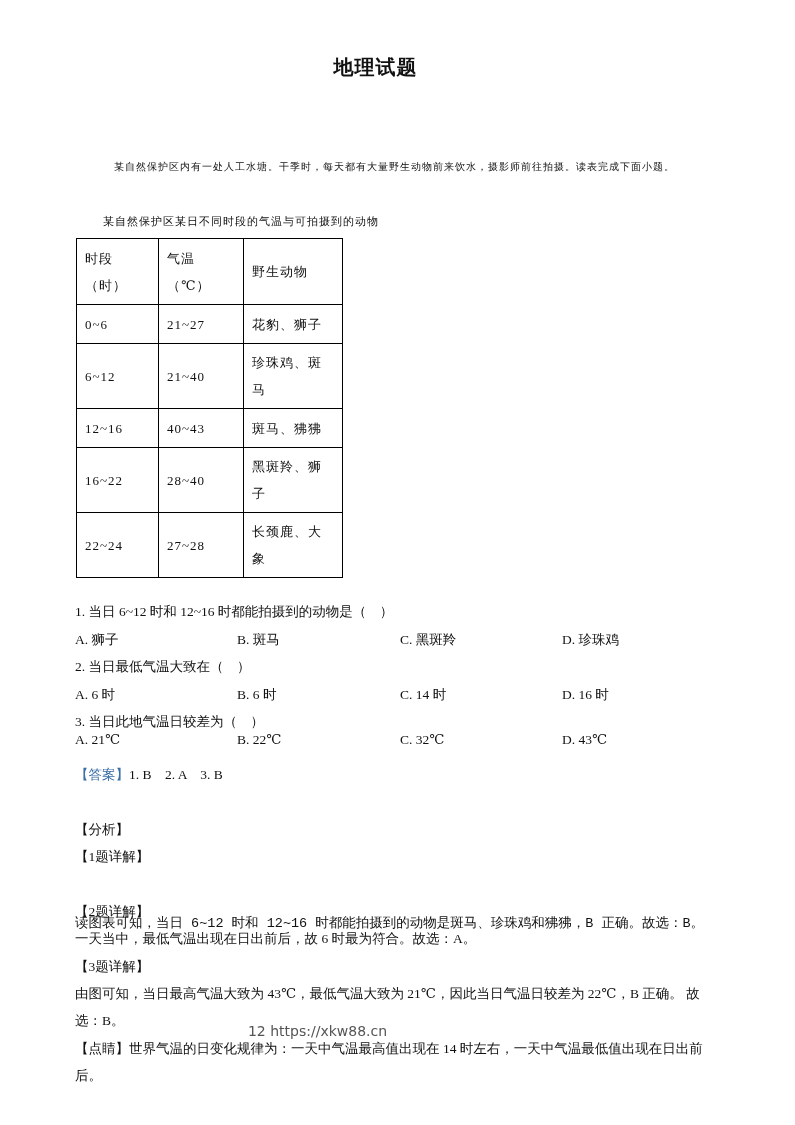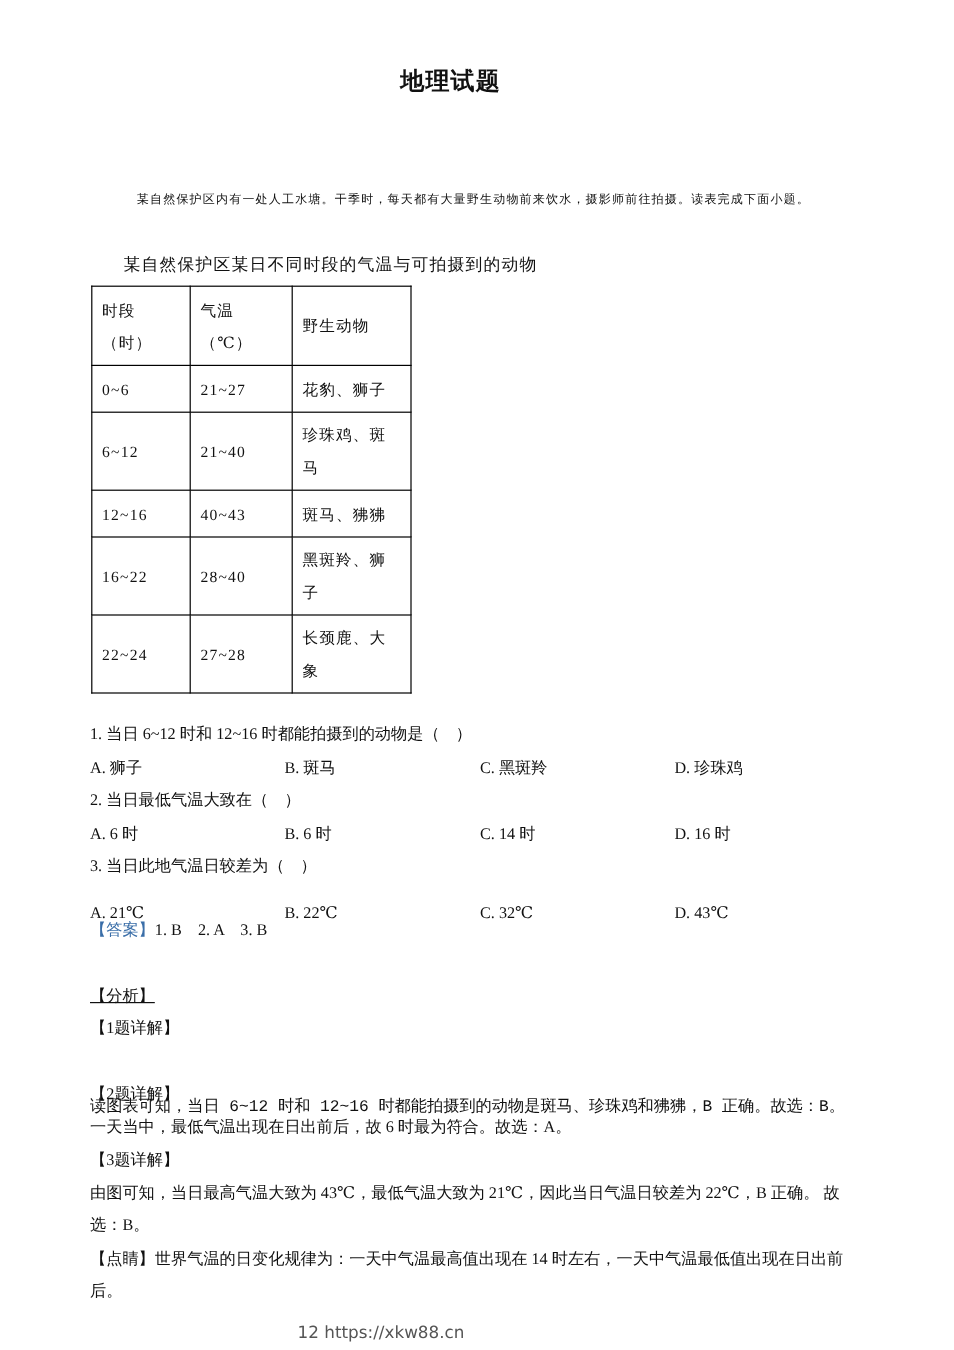--- a/index.html
+++ b/index.html
@@ -17,21 +17,21 @@
       position: absolute; left: 75px; width: 650px; top: 92px;
       font-size: 16px; font-weight: bold; line-height: 32px;
     }
     .intro {
       position: absolute; left: 74px; width: 645px; top: 153px;
       font-size: 10px; line-height: 27px; letter-spacing: 1px; margin-left: 12px;
     }
     .intro p { margin: 0; text-indent: 28px; }
     .table-caption {
       position: absolute; left: 103px; top: 208px;
-      font-size: 14px; letter-spacing: 1px; line-height: 27px;
+      font-size: 11px; letter-spacing: 1px; line-height: 27px;
     }
     table.data {
       position: absolute; left: 76px; top: 238px;
       border-collapse: collapse; font-size: 13px;
     }
     table.data td {
       border: 1.2px solid #000; vertical-align: middle; padding: 0 8px;
       line-height: 27px; letter-spacing: 1px;
     }
     table.data td.c1 { width: 65px; }
@@ -44,21 +44,21 @@
       position: absolute; left: 75px; width: 650px; font-size: 13.5px;
     }
     .q-line { position: absolute; left: 0; white-space: nowrap; }
     .opts { position: absolute; left: 0; width: 650px; height: 20px; }
     .opt { position: absolute; top: 0; white-space: nowrap; }
     .answer-label { color: #3a6ea8; }
     .body-text {
       position: absolute; left: 75px; width: 645px; font-size: 13.5px; line-height: 27px;
     }
     .footer {
-      position: absolute; left: 0; width: 635px; top: 1103px; text-align: center;
+      position: absolute; left: 0; width: 635px; top: 1023px; text-align: center;
       font-family: "DejaVu Sans", "Liberation Sans", sans-serif; font-size: 14px; color: #555555;
     }
   </style>
 </head>
 <body>
 
 <div class="page">
 
   <div class="title">地理试题</div>
 
@@ -125,34 +125,34 @@
     <div class="opts" style="top:28px;">
       <span class="opt" style="left:0;">A. 6 时</span>
       <span class="opt" style="left:162px;">B. 6 时</span>
       <span class="opt" style="left:325px;">C. 14 时</span>
       <span class="opt" style="left:487px;">D. 16 时</span>
     </div>
   </div>
 
   <div class="q-block" style="top:713px;">
     <div class="q-line" style="top:0;">3. 当日此地气温日较差为（　）</div>
-    <div class="opts" style="top:40px;">
+    <div class="opts" style="top:18px;">
       <span class="opt" style="left:0;">A. 21℃</span>
       <span class="opt" style="left:162px;">B. 22℃</span>
       <span class="opt" style="left:325px;">C. 32℃</span>
       <span class="opt" style="left:487px;">D. 43℃</span>
     </div>
   </div>
 
   <div class="body-text" style="top:761px;">
     <span class="answer-label">【答案】</span><span>1. B　2. A　3. B</span>
   </div>
 
 
-  <div class="body-text" style="top:816px;text-decoration:underline;">【分析】</div>
+  <div class="body-text" style="top:816px;">【分析】</div>
 
   <div class="body-text" style="top:843px;">【1题详解】</div>
   <div class="body-text" style="top:910px;font-family:Liberation Mono, monospace;">读图表可知，当日 6~12 时和 12~16 时都能拍摄到的动物是斑马、珍珠鸡和狒狒，B 正确。故选：B。</div>
 
   <div class="body-text" style="top:898px;">【2题详解】</div>
   <div class="body-text" style="top:925px;">一天当中，最低气温出现在日出前后，故 6 时最为符合。故选：A。</div>
 
   <div class="body-text" style="top:953px;">【3题详解】</div>
   <div class="body-text" style="top:980px;">由图可知，当日最高气温大致为 43℃，最低气温大致为 21℃，因此当日气温日较差为 22℃，B 正确。 故选：B。</div>
 

